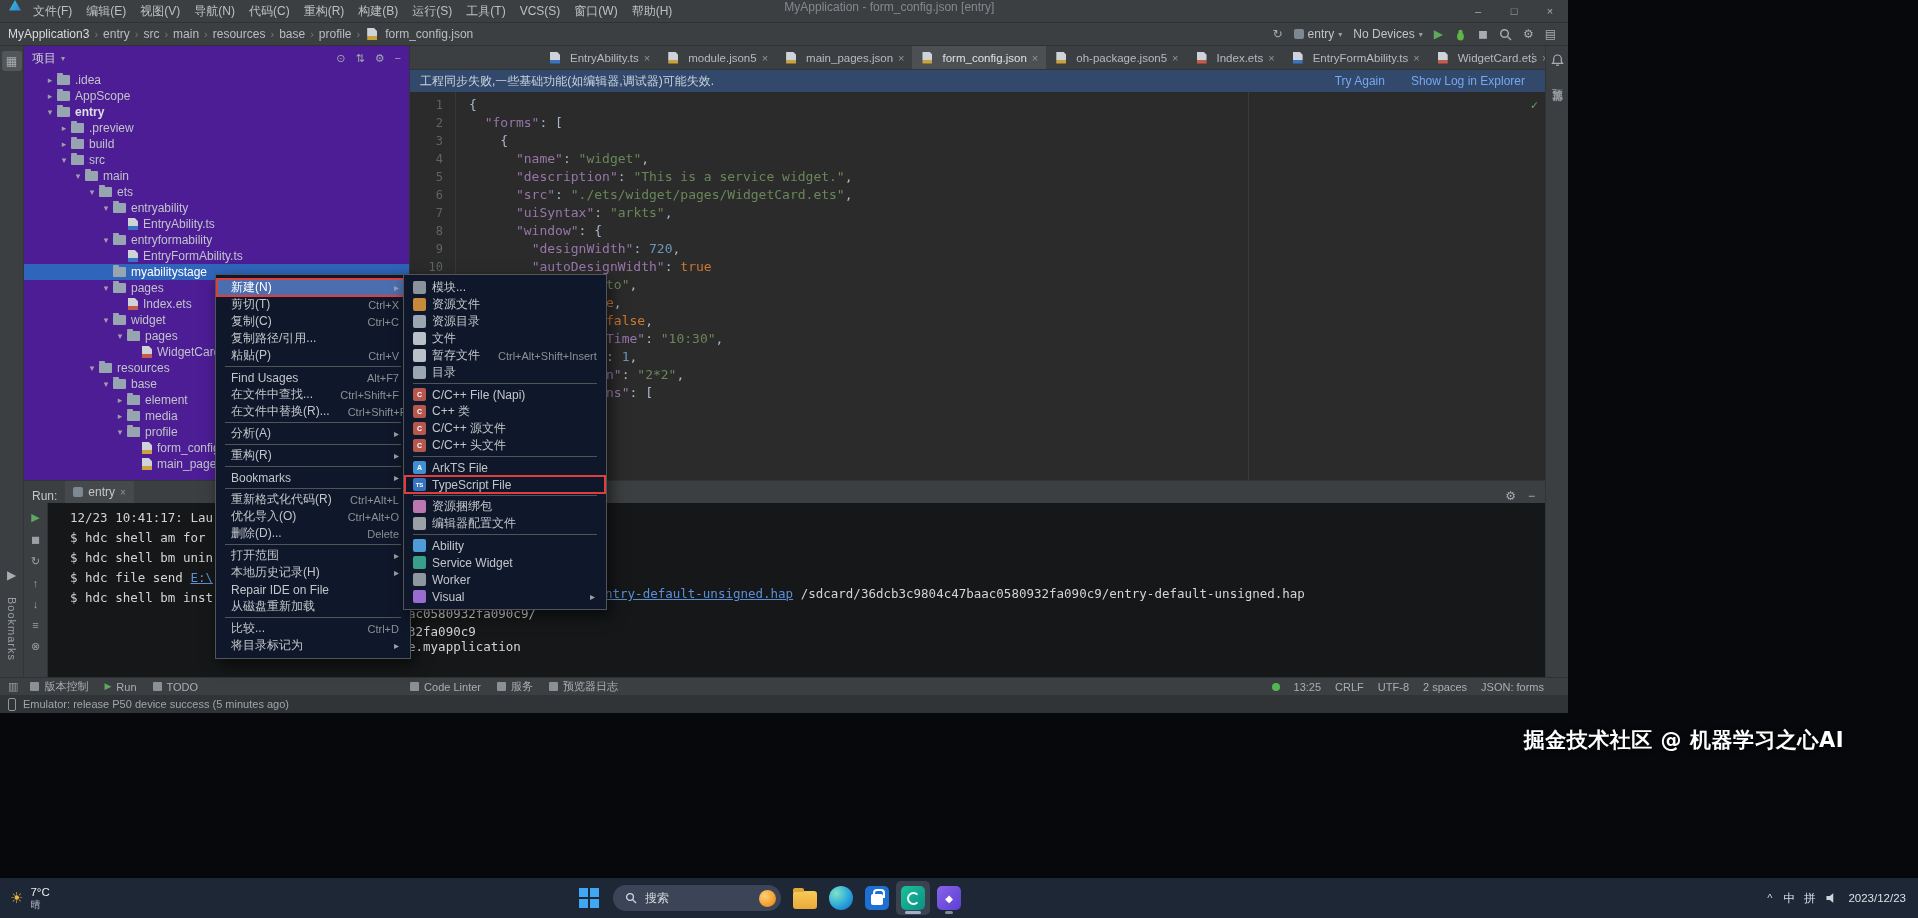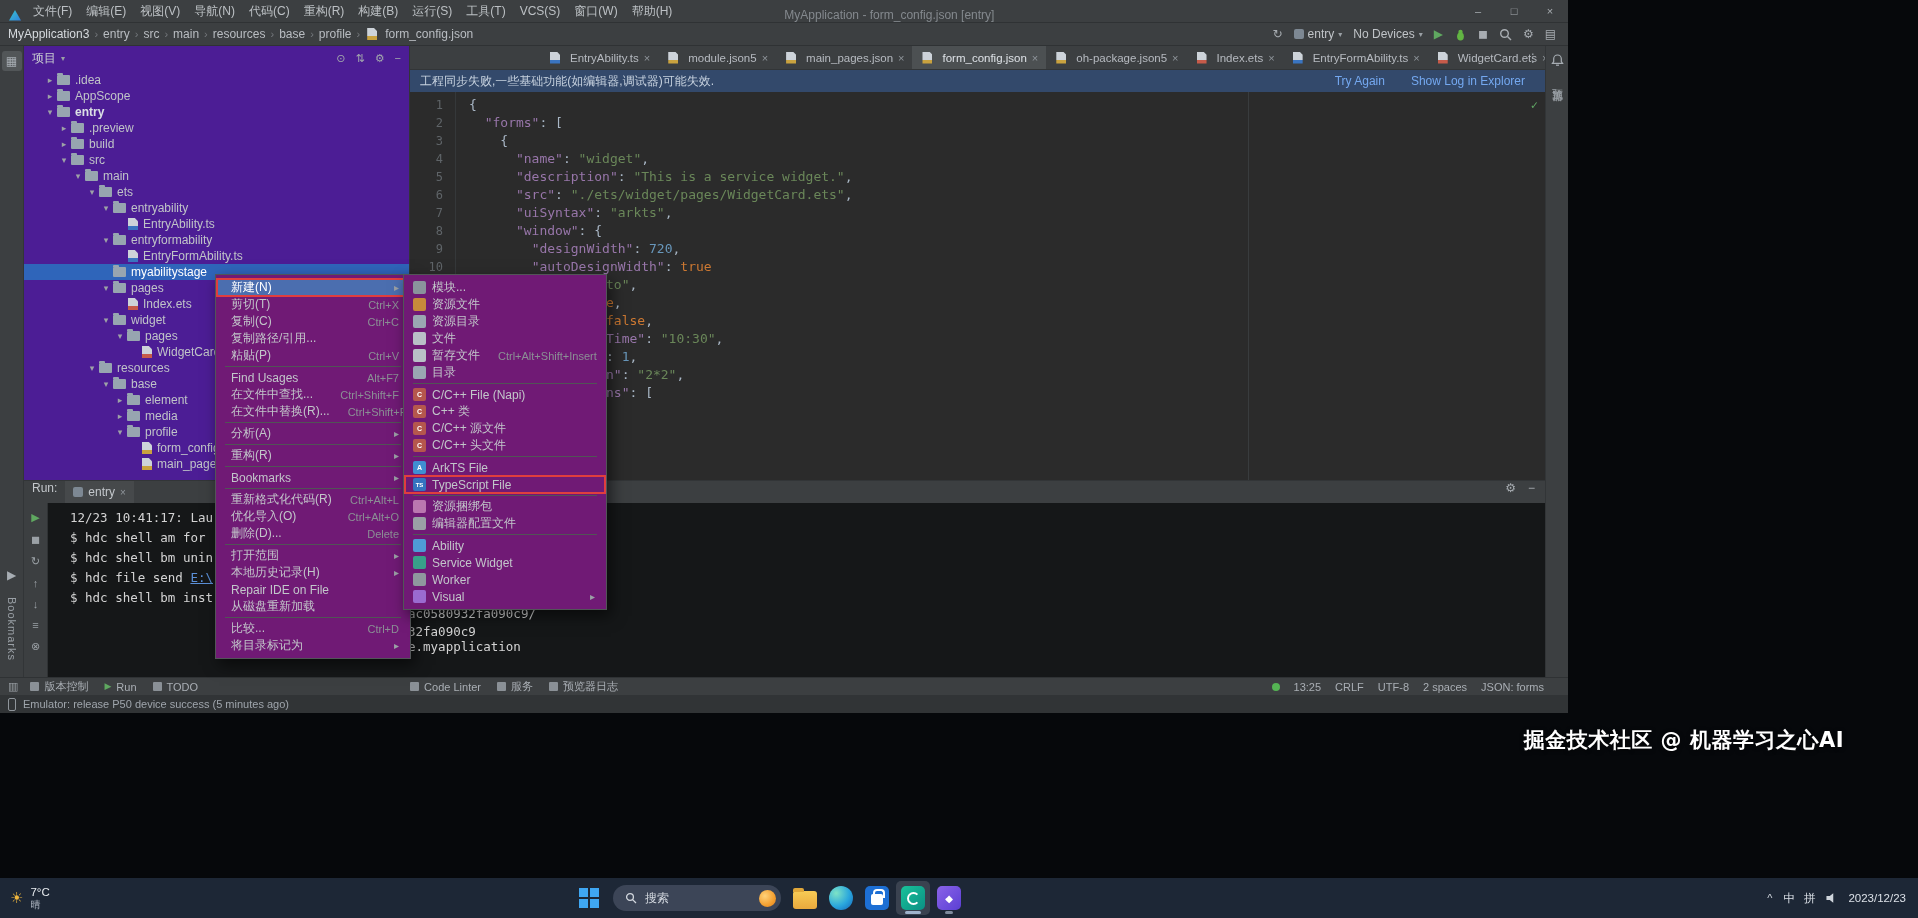--- a/index.html
+++ b/index.html
@@ -4,21 +4,21 @@
 <style>
   *{margin:0;padding:0;box-sizing:border-box}
   html,body{background:#000}
   body{font-family:"Liberation Sans","DejaVu Sans",sans-serif}
   .screen{position:relative;width:1918px;height:918px;background:#06080b;overflow:hidden}
 
   
   .ide{position:absolute;left:0;top:0;width:1568px;height:713px;background:#3c3f41;color:#bbb;font-size:12px}
 
   
-  .titlebar{display:flex;align-items:flex-end;height:22px;padding-left:4px;font-size:12px;background:#3c3f41}
+  .titlebar{display:flex;align-items:flex-start;height:22px;padding-left:4px;font-size:12px;background:#3c3f41}
   .logo{width:12px;height:12px;margin:0 5px;background:linear-gradient(135deg,#38c6d0,#2f7de0);clip-path:polygon(50% 0,100% 88%,0 88%)}
   .menu-item{padding:0 7px;line-height:22px;color:#bcc0c4;white-space:nowrap}
   .tb-title{color:#84898e;margin-left:105px;white-space:nowrap}
   .win-controls{margin-left:auto;display:flex}
   .win-btn{width:36px;text-align:center;line-height:22px;color:#a8adb2;font-size:11px}
 
   
   .toolbar{display:flex;align-items:center;height:24px;padding:0 8px;background:#3c3f41;border-top:1px solid #2f3234;border-bottom:1px solid #2f3234}
   .crumbs{display:flex;align-items:center;gap:3px;white-space:nowrap}
   .crumb{color:#b9bdc2}.crumb.first{color:#d6dade}
@@ -72,21 +72,21 @@
   .codewrap{position:absolute;left:47px;top:0;right:0;bottom:0;padding:4px 0 0 12px}
   .cline{height:18px;line-height:18px;font-size:13px;white-space:pre}
   .c-p{color:#a9b7c6}.c-k{color:#9876aa}.c-s{color:#6a8759}.c-n{color:#6897bb}.c-b{color:#cc7832}
   .c-w{color:#d4d4d4}.c-lnk{color:#5b90d8;text-decoration:underline}
   .efrag{position:absolute;left:196px;height:18px;line-height:18px;font-size:13px;white-space:pre}
   .marginline{position:absolute;left:838px;top:0;bottom:0;width:1px;background:#393c3e}
   .echeck{position:absolute;top:6px;right:7px;color:#61a865;font-size:12px}
 
   
   .run-panel{position:absolute;left:24px;top:480px;right:23px;height:197px;background:#3c3f41;border-top:1px solid #323537}
-  .run-header{height:22px;display:flex;align-items:flex-start;padding-left:8px;font-size:12px;color:#c3c7cb;gap:8px}
+  .run-header{height:22px;display:flex;align-items:flex-end;padding-left:8px;font-size:12px;color:#c3c7cb;gap:8px}
   .run-tab{display:flex;align-items:center;gap:5px;background:#46494b;height:22px;padding:0 8px}
   .run-tab .tab-close{font-size:10px}
   .run-hicons{margin-left:auto;display:flex;gap:12px;padding-right:10px;color:#a6abb0}
   .run-body{position:absolute;left:0;right:0;top:22px;bottom:0;display:flex}
   .run-tools{width:24px;display:flex;flex-direction:column;align-items:center;gap:9px;padding-top:8px;background:#3c3f41;border-right:1px solid #2f3234;color:#9aa0a5;font-size:11px}
   .rt-green{color:#5fa860}
   .console{flex:1;position:relative;background:#151718;padding:5px 0 0 22px;font-family:"DejaVu Sans Mono","Liberation Mono",monospace;font-size:12.5px;color:#d4d4d4;overflow:hidden}
   .conline{height:20px;line-height:20px;white-space:pre}
   .confrag{position:absolute;height:20px;line-height:20px;white-space:pre}
 
@@ -97,21 +97,21 @@
   #sb-mid{display:flex;gap:16px;margin-left:212px}
   #sb-right{display:flex;gap:14px;margin-left:auto;align-items:center;margin-right:16px}
   .sb-item{display:flex;align-items:center;gap:5px;white-space:nowrap}
   .sbi{width:9px;height:9px;background:#8a9096;border-radius:1px;display:inline-block}
   .sbi-run{background:none;color:#5fa860;font-size:9px;width:auto;height:auto;line-height:9px}
   .sb-dot{width:8px;height:8px;border-radius:50%;background:#55b454;display:inline-block}
   .emulatorbar{position:absolute;left:0;right:0;top:695px;height:18px;background:#313436;display:flex;align-items:center;gap:7px;padding:0 8px;font-size:11px;color:#9fa5ac}
   .phone-ico{width:8px;height:13px;border:1px solid #8f959b;border-radius:2px;flex:none}
 
   
-  .pmenu{position:absolute;background:#701a75;border:1px solid #525557;box-shadow:4px 6px 14px rgba(0,0,0,.55);padding:4px 1px;z-index:60}
+  .pmenu{position:absolute;background:#0f172a;border:1px solid #525557;box-shadow:4px 6px 14px rgba(0,0,0,.55);padding:4px 1px;z-index:60}
   #ctxmenu{left:215px;top:274px;width:196px}
   #submenu{left:403px;top:274px;width:204px;z-index:61}
   .mitem{height:17px;display:flex;align-items:center;padding:0 10px 0 14px;font-size:12px;color:#c2c6ca;position:relative}
   #submenu .mitem{padding-left:8px}
   .mlabel{flex:1;white-space:nowrap}
   .mshort{margin-left:18px;color:#8b9095;font-size:11px;white-space:nowrap}
   .msub{margin-left:10px;color:#9ba1a6;font-size:10px}
   .msep{height:1px;background:#515456;margin:2px 8px}
   .mitem.hl{background:#4b6eaf;color:#fff}
   .mitem.redbox{outline:2px solid #e03e3e;outline-offset:-1px;z-index:2}
@@ -506,20 +506,21 @@
           <span>⊗</span>
         </div>
         <div id="console" class="console">
           <div id="console-lines">
               <div class="conline"><span class="c-w">12/23 10:41:17: Lau</span></div>
               <div class="conline"><span class="c-w">$ hdc shell am for</span></div>
               <div class="conline"><span class="c-w">$ hdc shell bm unin</span></div>
               <div class="conline"><span class="c-w">$ hdc file send </span><span class="c-lnk">E:\</span></div>
               <div class="conline"><span class="c-w">$ hdc shell bm inst</span></div>
             </div>
+        <div class="confrag" style="left: 557px; top: 81px;"><span class="c-lnk">ntry-default-unsigned.hap</span><span class="c-w"> /sdcard/36dcb3c9804c47baac0580932fa090c9/entry-default-unsigned.hap</span></div>
             <div class="confrag" style="left: 360px; top: 101px;"><span class="c-w">ac0580932fa090c9/</span></div>
             <div class="confrag" style="left: 360px; top: 119px;"><span class="c-w">32fa090c9</span></div>
             <div class="confrag" style="left: 360px; top: 134px;"><span class="c-w">e.myapplication</span></div>
           </div>
       </div>
     </div>
 
     <div class="statusbar">
       <span class="sb-switch">▥</span>
       <div id="sb-left">

